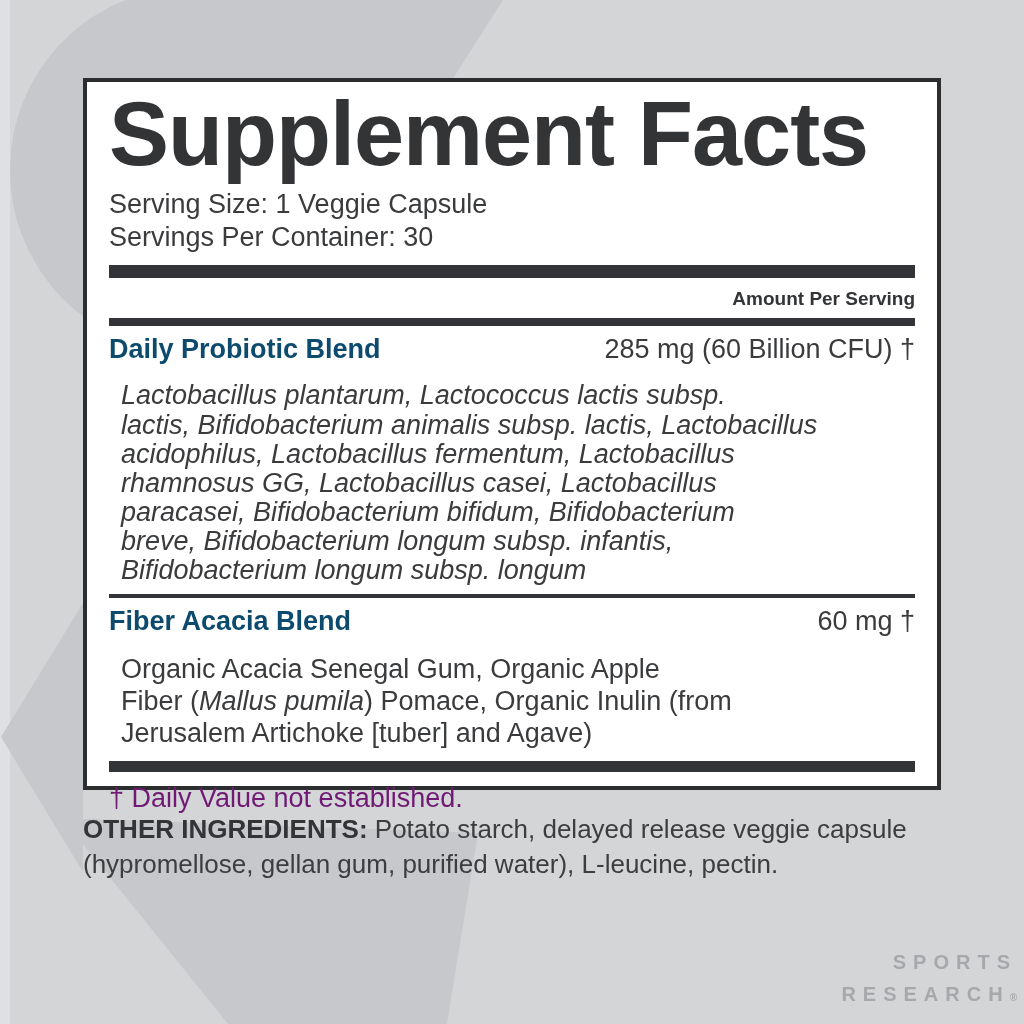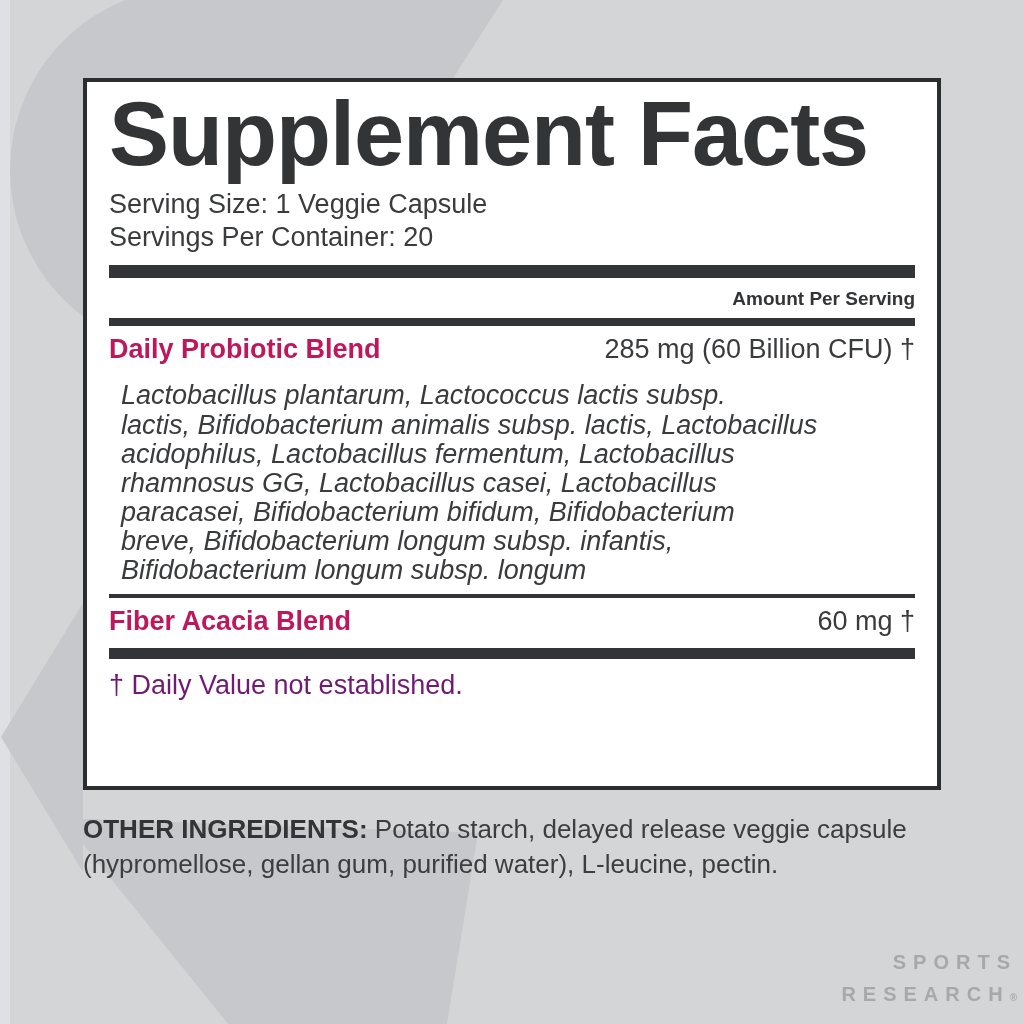--- a/index.html
+++ b/index.html
@@ -33,21 +33,21 @@
   }
   .serving-block{margin-top:6px;}
   .serving-line{font-size:27px;line-height:1.22;color:#3a3b3d;}
   .bar{background:#333437;}
   .bar-thick{height:13px;margin-top:12px;}
   .bar-medium{height:8px;}
   .bar-heavy{height:11px;margin-top:11px;}
   .rule-thin{height:4px;background:#333437;margin-top:8px;}
   .amount-header{text-align:right;font-weight:bold;font-size:19px;padding:10px 0 8px 0;color:#333436;}
   .row-line{display:flex;justify-content:space-between;align-items:baseline;margin-top:8px;font-size:27px;}
-  .row-name{font-weight:bold;color:#be185d;white-space:nowrap;}
+  .row-name{font-weight:bold;color:#0c4a6e;white-space:nowrap;}
   .row-amount{white-space:nowrap;color:#3a3b3d;}
   .desc{font-size:27px;margin:16px 0 0 12px;white-space:pre-line;color:#3a3b3d;}
   .desc-probiotic{line-height:1.08;font-style:italic;}
   .desc-fiber{line-height:1.2;}
   .species-italic{font-style:italic;}
   .footnote{font-size:27px;margin-top:11px;color:#701a75;}
 
   
   .other-ing{
     position:absolute;left:83px;top:812px;width:866px;
@@ -73,21 +73,21 @@
     <div class="wm-top-band"></div>
     <div class="wm-left-wedge"></div>
     <div class="wm-bottom-band"></div>
   </div>
 
   <div class="facts-panel">
     <div class="facts-title">Supplement Facts</div>
 
     <div class="serving-block">
       <div class="serving-line">Serving Size: 1 Veggie Capsule</div>
-      <div class="serving-line">Servings Per Container: 20</div>
+      <div class="serving-line">Servings Per Container: 30</div>
     </div>
 
     <div class="bar bar-thick"></div>
 
     <div class="amount-header">Amount Per Serving</div>
 
     <div class="bar bar-medium"></div>
 
     <div class="row-line">
       <span class="row-name">Daily Probiotic Blend</span>
@@ -100,20 +100,23 @@
 paracasei, Bifidobacterium bifidum, Bifidobacterium
 breve, Bifidobacterium longum subsp. infantis,
 Bifidobacterium longum subsp. longum</div>
 
     <div class="rule-thin"></div>
 
     <div class="row-line">
       <span class="row-name">Fiber Acacia Blend</span>
       <span class="row-amount">60 mg †</span>
     </div>
+    <div class="desc desc-fiber"><span>Organic Acacia Senegal Gum, Organic Apple
+Fiber (</span><span class="species-italic">Mallus pumila</span><span>) Pomace, Organic Inulin (from
+Jerusalem Artichoke [tuber] and Agave)</span></div>
 
     <div class="bar bar-heavy"></div>
 
     <div class="footnote">† Daily Value not established.</div>
   </div>
 
   <div class="other-ing"><span class="other-ing-label">OTHER INGREDIENTS:</span><span> Potato starch, delayed release veggie capsule
 (hypromellose, gellan gum, purified water), L-leucine, pectin.</span></div>
 
   <div class="brand">

